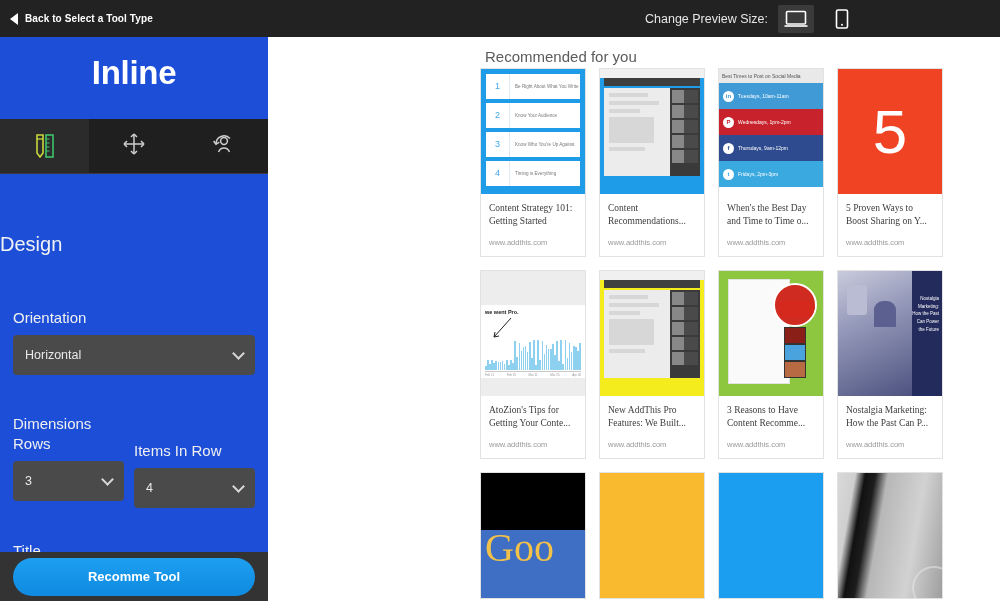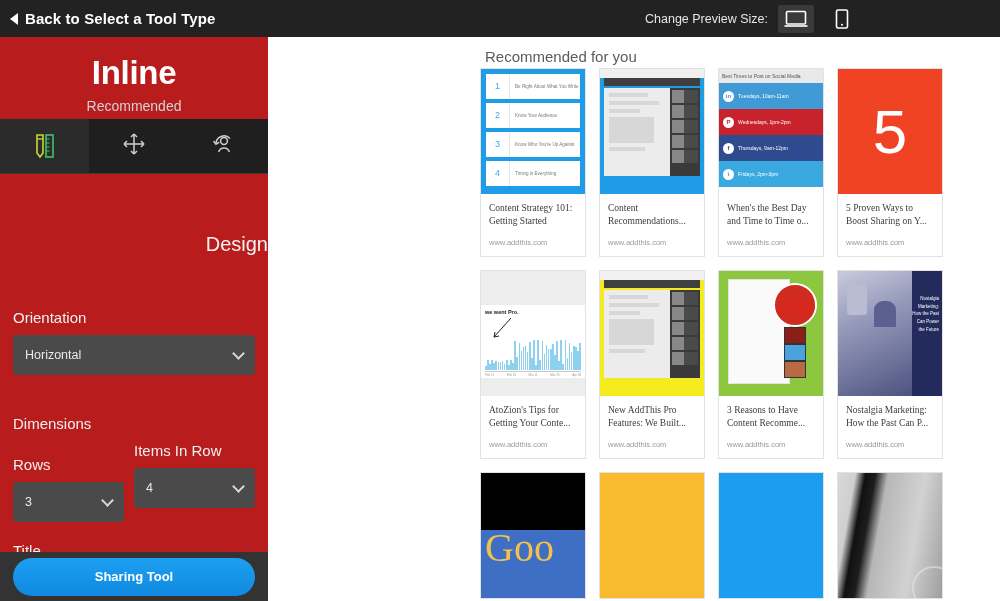--- a/index.html
+++ b/index.html
@@ -21,39 +21,39 @@
     display: flex; align-items: center; gap: 7px;
     margin-left: 10px; cursor: pointer;
   }
   .back-arrow {
     width: 0; height: 0;
     border-top: 6px solid transparent;
     border-bottom: 6px solid transparent;
     border-right: 8px solid #ffffff;
   }
   .back-label {
-    color: #ffffff; font-size: 15px; font-weight: bold;
+    color: #ffffff; font-size: 10px; font-weight: bold;
     letter-spacing: .1px; white-space: nowrap;
   }
   .preview-size-group {
     position: absolute; left: 645px; top: 0; height: 37px;
     display: flex; align-items: center; gap: 10px;
   }
   .preview-size-label { color: #e5e5e5; font-size: 12.5px; white-space: nowrap; }
   .size-btn {
     width: 36px; height: 28px; display: flex; align-items: center; justify-content: center;
     border-radius: 2px; cursor: pointer;
   }
   .size-btn.active { background: #3a3a3a; }
   .size-btn svg { display: block; }
 
   
   .sidebar {
     position: absolute; left: 0; top: 37px; width: 268px; height: 564px;
-    background: #b91c1c;
+    background: #1d4ed8;
   }
   .tool-title {
     color: #ffffff; font-size: 33px; font-weight: bold;
     text-align: center; margin-top: 19px; line-height: 1.05;
     letter-spacing: -.3px;
   }
   .tool-sub {
     color: #d3d3d3; font-size: 14px; text-align: center; margin-top: 7px;
   }
   .tabs {
@@ -65,42 +65,42 @@
     cursor: pointer; position: relative;
   }
   .tab.active { background: #2b2b2b; }
   .tabs-underline {
     position: absolute; left: 0; top: 136px; width: 268px; height: 1px;
     background: #3b3b3b;
   }
 
   .panel-title {
     position: absolute; left: 0; top: 196px; width: 268px;
-    text-align: right; color: #f2f2f2; font-size: 20px;
+    text-align: left; color: #f2f2f2; font-size: 20px;
   }
 
   .field { position: absolute; left: 13px; width: 242px; }
   .field-label {
     color: #f0f0f0; font-size: 15px; margin-bottom: 9px;
   }
   .select {
     position: relative; background: #4a4a4a; border-radius: 4px;
     height: 40px; display: flex; align-items: center;
     padding: 0 12px; cursor: pointer;
   }
   .select-value { color: #e9e9e9; font-size: 12.5px; text-align: right; }
   .chev {
     position: absolute; right: 12px; top: 50%;
     width: 9px; height: 9px; margin-top: -6px;
     border-right: 2px solid #d8d8d8; border-bottom: 2px solid #d8d8d8;
     transform: rotate(45deg);
   }
   #orientation-field { top: 272px; }
   #dimensions-label { position: absolute; left: 13px; top: 378px; color: #f0f0f0; font-size: 15px; }
-  #rows-field { top: 419px; width: 111px; }
+  #rows-field { top: 398px; width: 111px; }
   #items-field { top: 405px; left: 134px; width: 121px; }
   #title-field { top: 505px; }
   .text-input {
     background: #ffffff; border-radius: 3px; border: none;
     height: 40px; width: 242px; padding: 0 11px;
     font-family: "Liberation Sans", sans-serif; font-size: 13.5px; color: #333;
   }
   .activate-wrap {
     position: absolute; left: 0; bottom: 0; width: 268px; height: 49px;
     background: #333333; display: flex; align-items: center; justify-content: center;
@@ -224,21 +224,20 @@
             <circle cx="7" cy="15.8" r="1" fill="#fff"></circle>
           </svg>
         </span>
       </div>
     </div>
   </div>
 
   <div class="sidebar">
 
     <div class="tool-title">Inline</div>
-    <div class="tool-sub">Recommended</div>
 
     <div class="tabs">
       <div class="tab active">
         <span>
           <svg width="26" height="28" viewBox="0 0 26 28">
             <path d="M5 5 h6 v18 l-3 4 l-3 -4 Z" fill="none" stroke="#c9d83a" stroke-width="1.6"></path>
             <path d="M5 9 h6" stroke="#c9d83a" stroke-width="1.3"></path>
             <rect x="14" y="5" width="7" height="22" fill="none" stroke="#3fc46b" stroke-width="1.6"></rect>
             <path d="M14 9 h3.5 M14 13 h3.5 M14 17 h3.5 M14 21 h3.5" stroke="#3fc46b" stroke-width="1.2"></path>
           </svg>
@@ -299,21 +298,21 @@
         <span class="chev"></span>
       </div>
     </div>
 
     <div class="field" id="title-field">
       <div class="field-label">Title</div>
       <input class="text-input" type="text" value="Recommended for you" style="">
     </div>
 
     <div class="activate-wrap">
-      <button class="activate-btn">Sharing Tool</button>
+      <button class="activate-btn">Recomme Tool</button>
     </div>
   </div>
 
   <div class="preview">
     <div class="preview-heading">Recommended for you</div>
     <div class="grid" id="card-grid">
         <div class="card">
           <div class="thumb">
             <div class="t-list" style="height:100%">
               <div class="t-row">

